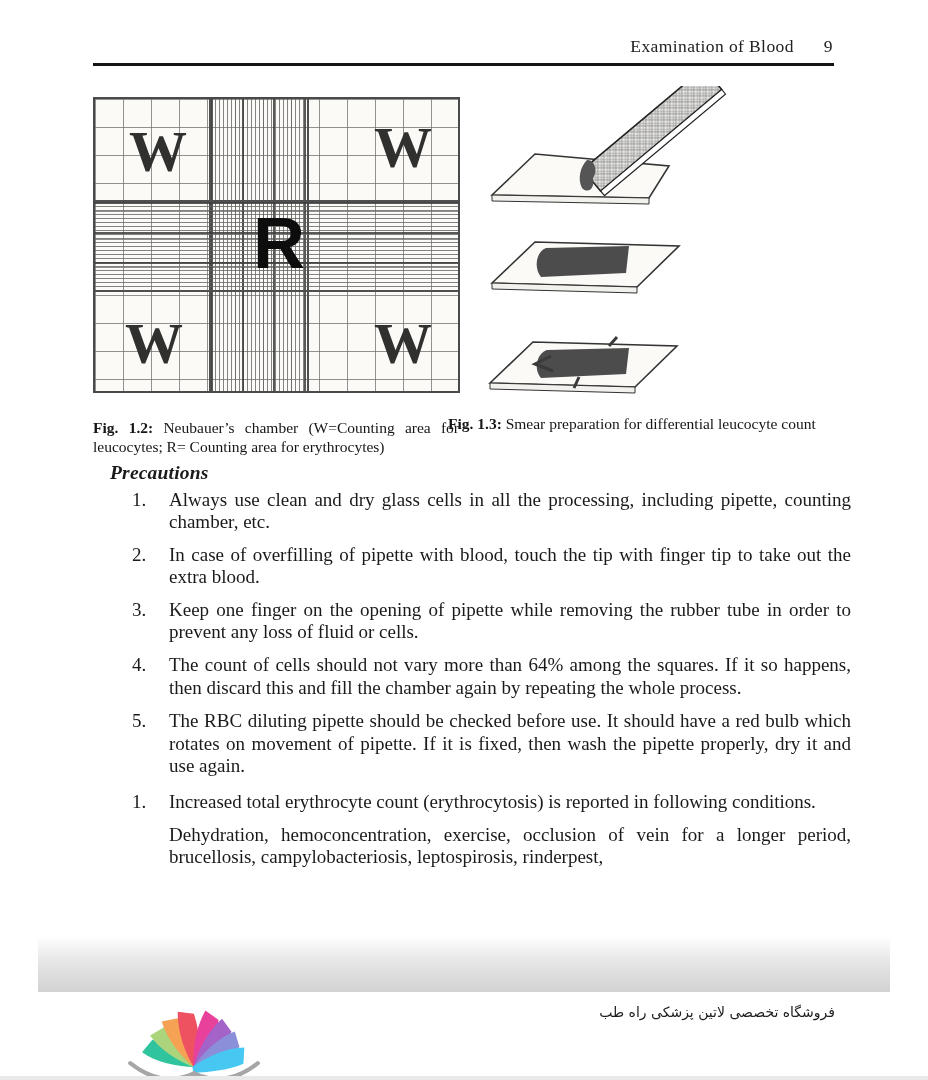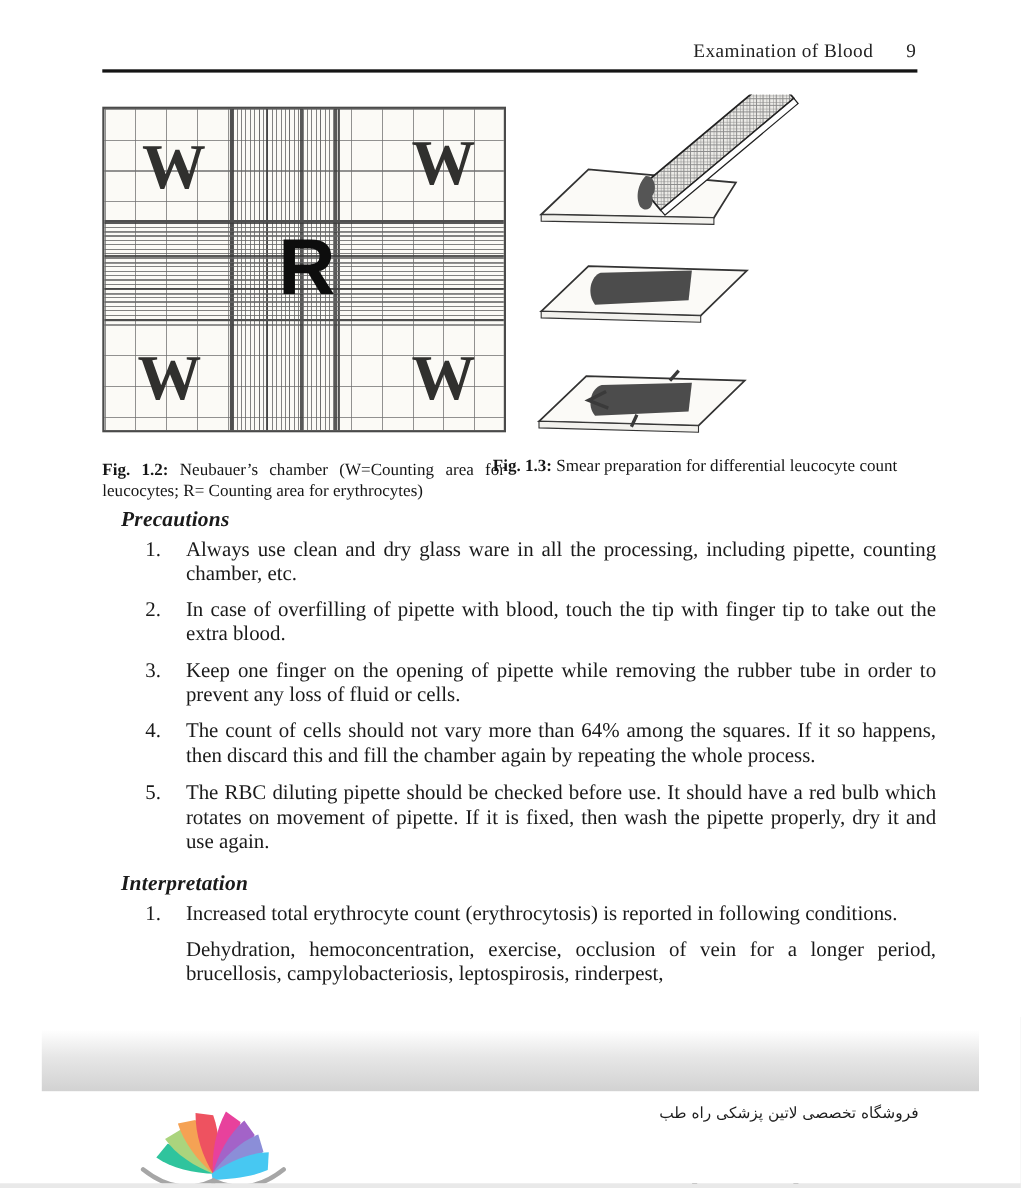--- a/index.html
+++ b/index.html
@@ -123,40 +123,39 @@
   </svg>
 
   <p class="caption cap1"><b>Fig. 1.2:</b><span> Neubauer’s chamber (W=Counting area for leucocytes; R= Counting area for erythrocytes)</span></p>
   <p class="caption cap2"><b>Fig. 1.3:</b><span> Smear preparation for differential leucocyte count</span></p>
 
   <div class="bodycol">
     <p class="sect-h">Precautions</p>
 
     <div class="item">
       <span class="num">1.</span>
-      <span class="txt">Always use clean and dry glass ware in all the processing, including pipette, counting chamber, etc.</span>
+      <span class="txt">Always use clean and dry glass cells in all the processing, including pipette, counting chamber, etc.</span>
     </div>
     <div class="item">
       <span class="num">2.</span>
       <span class="txt">In case of overfilling of pipette with blood, touch the tip with finger tip to take out the extra blood.</span>
     </div>
     <div class="item mb11">
       <span class="num">3.</span>
       <span class="txt">Keep one finger on the opening of pipette while removing the rubber tube in order to prevent any loss of fluid or cells.</span>
     </div>
     <div class="item mb11">
       <span class="num">4.</span>
       <span class="txt">The count of cells should not vary more than 64% among the squares. If it so happens, then discard this and fill the chamber again by repeating the whole process.</span>
     </div>
     <div class="item mb14">
       <span class="num">5.</span>
       <span class="txt">The RBC diluting pipette should be checked before use. It should have a red bulb which rotates on movement of pipette. If it is fixed, then wash the pipette properly, dry it and use again.</span>
     </div>
 
-    <p class="sect-h sect-h2">Interpretation</p>
 
     <div class="item">
       <span class="num">1.</span>
       <span class="txt">Increased total erythrocyte count (erythrocytosis) is reported in following conditions.</span>
     </div>
     <p class="para">Dehydration, hemoconcentration, exercise, occlusion of vein for a longer period, brucellosis, campylobacteriosis, leptospirosis, rinderpest,</p>
   </div>
 
   <div class="shadow-band"></div>
 

